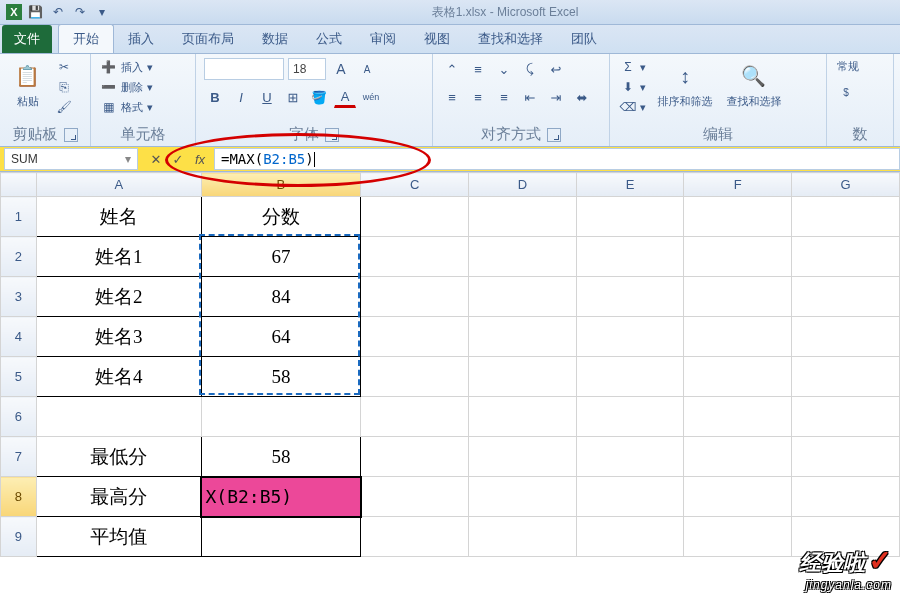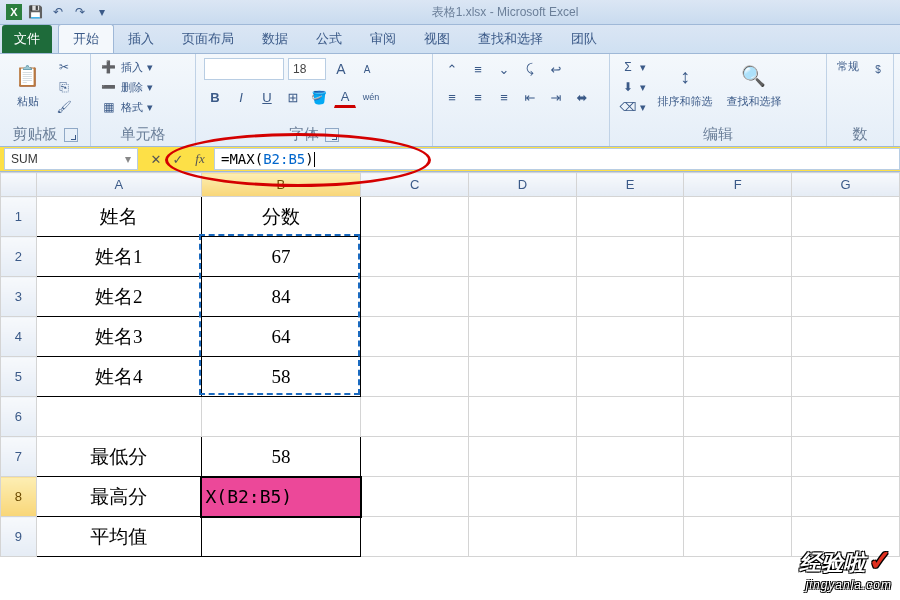--- a/index.html
+++ b/index.html
@@ -173,20 +173,24 @@
       </div>
       <div class="fontrow">
         <div class="icbtn">≡</div>
         <div class="icbtn">≡</div>
         <div class="icbtn">≡</div>
         <div class="icbtn">⇤</div>
         <div class="icbtn">⇥</div>
         <div class="icbtn">⬌</div>
       </div>
     </div>
+    <div class="group-label">
+        <span>对齐方式</span>
+        <span class="launcher"></span>
+      </div>
   </div>
 
   <div class="group" style="width:200px">
     <div class="group-body">
       <div class="stack">
         <div class="sbtn"><span class="ic">Σ</span>▾</div>
         <div class="sbtn"><span class="ic">⬇</span>▾</div>
         <div class="sbtn"><span class="ic">⌫</span>▾</div>
       </div>
       <div class="bigbtn">
@@ -197,41 +201,41 @@
         <div class="ic">🔍</div>
         <span>查找和选择</span>
       </div>
     </div>
     <div class="group-label">
         <span>编辑</span>
       </div>
   </div>
 
   <div class="group" style="width:50px">
-    <div class="group-body" style="flex-direction:row">
+    <div class="group-body" style="flex-direction:column">
       <div class="sbtn" style="font-size:11px">常规</div>
       <div class="fontrow">
         <div class="icbtn" style="font-size:10px">$</div>
       </div>
     </div>
     <div class="group-label">
         <span>数</span>
       </div>
   </div>
 </div>
 
 <div class="formula-bar" style="position:relative">
   <div class="namebox">
     <span>SUM</span>
     <span style="color:#888">▾</span>
   </div>
   <div class="fxbtns">
     <div class="fb">✕</div>
     <div class="fb">✓</div>
-    <div class="fb" style="font-style:italic;font-family:Liberation Serif, serif">fx</div>
+    <div class="fb" style="font-style:italic;font-family:Liberation Sans, sans-serif">fx</div>
   </div>
   <div class="finput">
     <span>=MAX(</span>
       <span class="ref">B2:B5</span>
       <span>)</span>
       <span class="caret"></span>
   </div>
   <div class="ellipse" style="left:165px;top:-14px;width:260px;height:48px"></div>
 </div>
 

